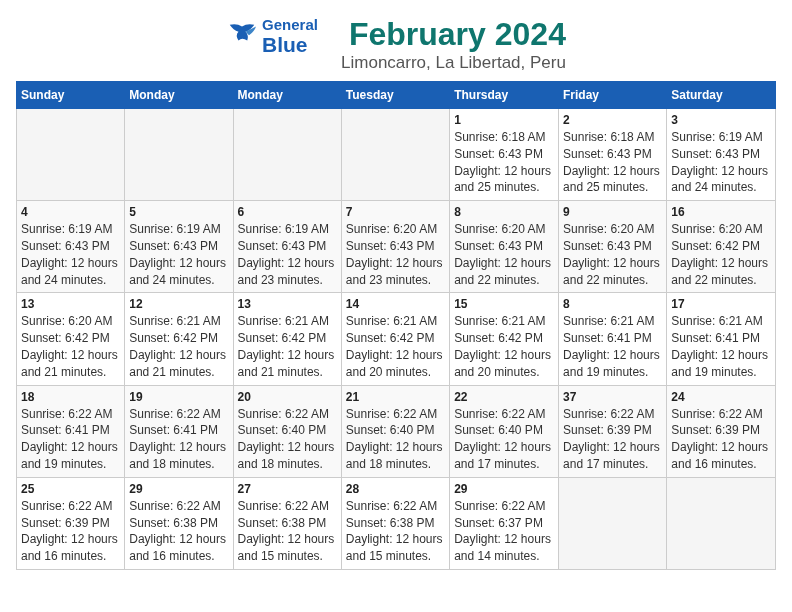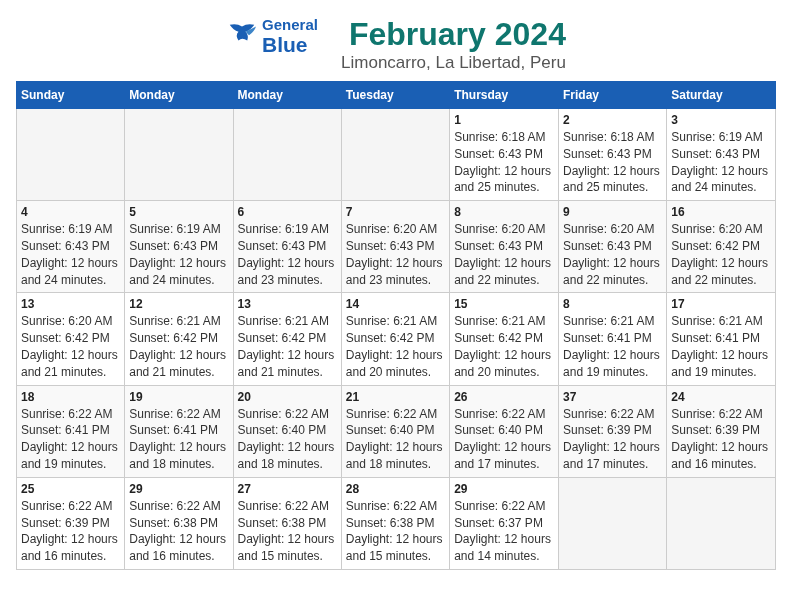--- a/index.html
+++ b/index.html
@@ -264,21 +264,21 @@
 and 18 minutes.</div>
         </td>
         <td>
           <div class="day-num">21</div>
           <div class="day-info" style="white-space: pre-line;">Sunrise: 6:22 AM
 Sunset: 6:40 PM
 Daylight: 12 hours
 and 18 minutes.</div>
         </td>
         <td>
-          <div class="day-num">26</div>
+          <div class="day-num">22</div>
           <div class="day-info" style="white-space: pre-line;">Sunrise: 6:22 AM
 Sunset: 6:40 PM
 Daylight: 12 hours
 and 17 minutes.</div>
         </td>
         <td>
           <div class="day-num">37</div>
           <div class="day-info" style="white-space: pre-line;">Sunrise: 6:22 AM
 Sunset: 6:39 PM
 Daylight: 12 hours

